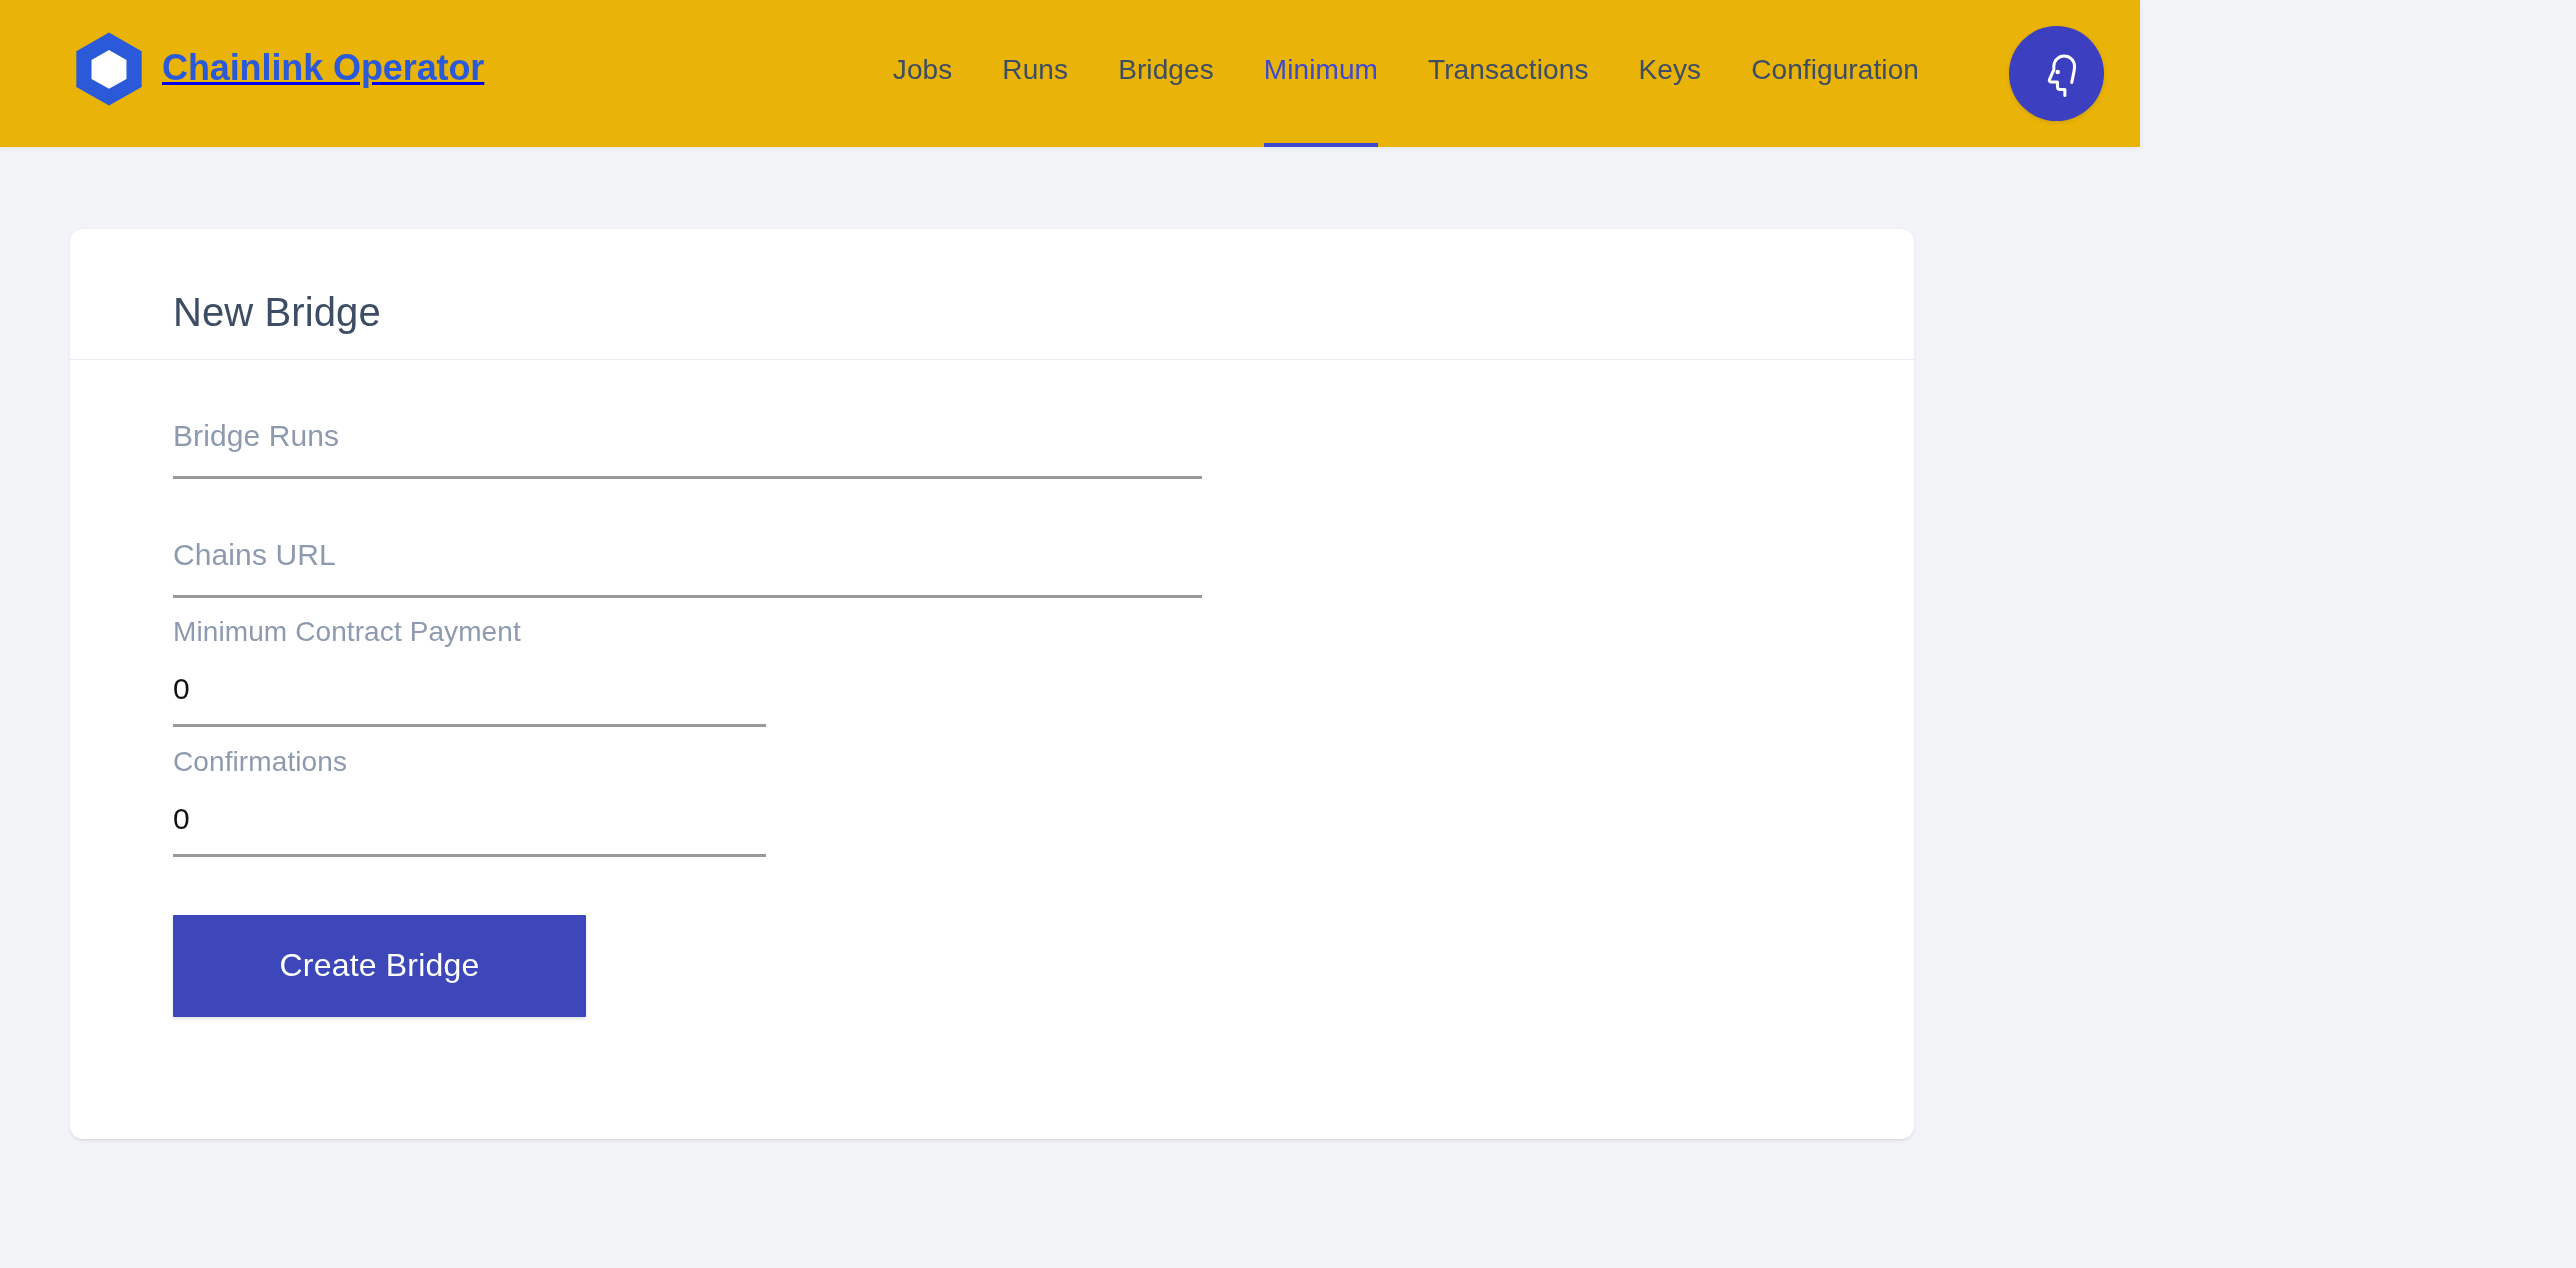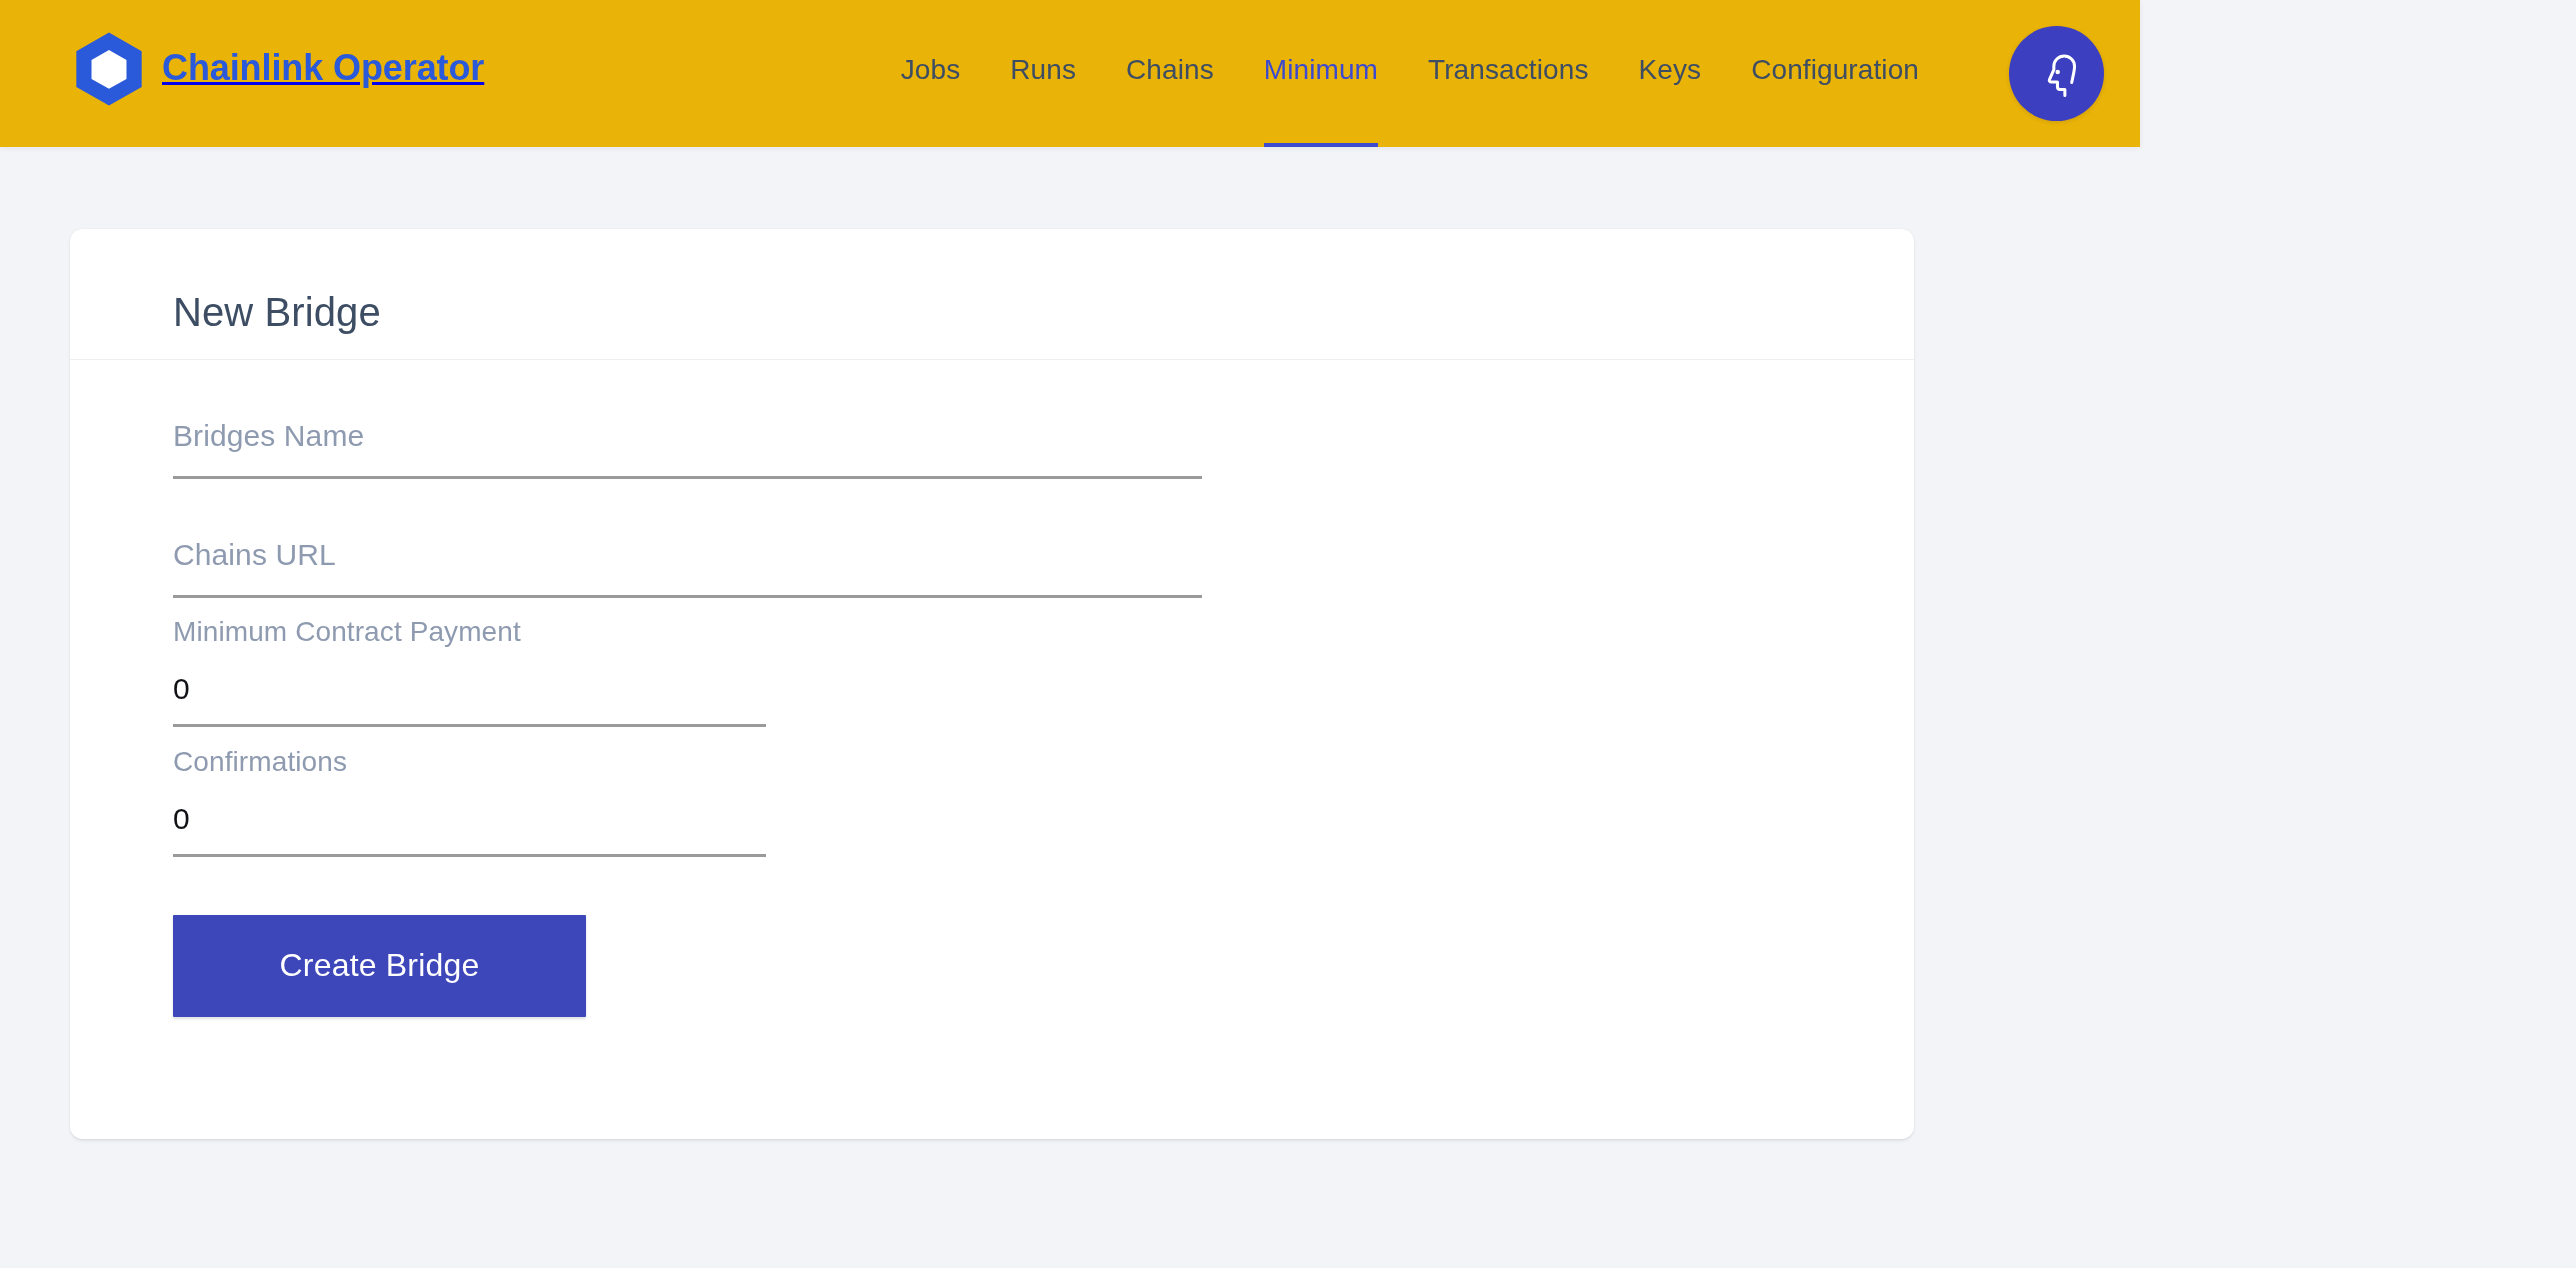--- a/index.html
+++ b/index.html
@@ -225,21 +225,21 @@
   </a>
 
   <nav class="nav">
     <div class="nav-item">
       <span>Jobs</span>
     </div>
     <div class="nav-item">
       <span>Runs</span>
     </div>
     <div class="nav-item">
-      <span>Chains</span>
+      <span>Bridges</span>
     </div>
     <div class="nav-item active">
       <span>Minimum</span>
     </div>
     <div class="nav-item">
       <span>Transactions</span>
     </div>
     <div class="nav-item">
       <span>Keys</span>
     </div>
@@ -261,21 +261,21 @@
 
   <div class="card">
 
     <div class="card-header">
       <h1 class="card-title">New Bridge</h1>
     </div>
 
     <div class="card-body">
 
       <div class="field field-wide field-text">
-        <div class="field-placeholder">Bridges Name</div>
+        <div class="field-placeholder">Bridge Runs</div>
         <div class="underline"></div>
       </div>
 
       <div class="field field-wide field-text">
         <div class="field-placeholder">Chains URL</div>
         <div class="underline"></div>
       </div>
 
       <div class="field field-narrow field-num">
         <div class="field-label">Minimum Contract Payment</div>

